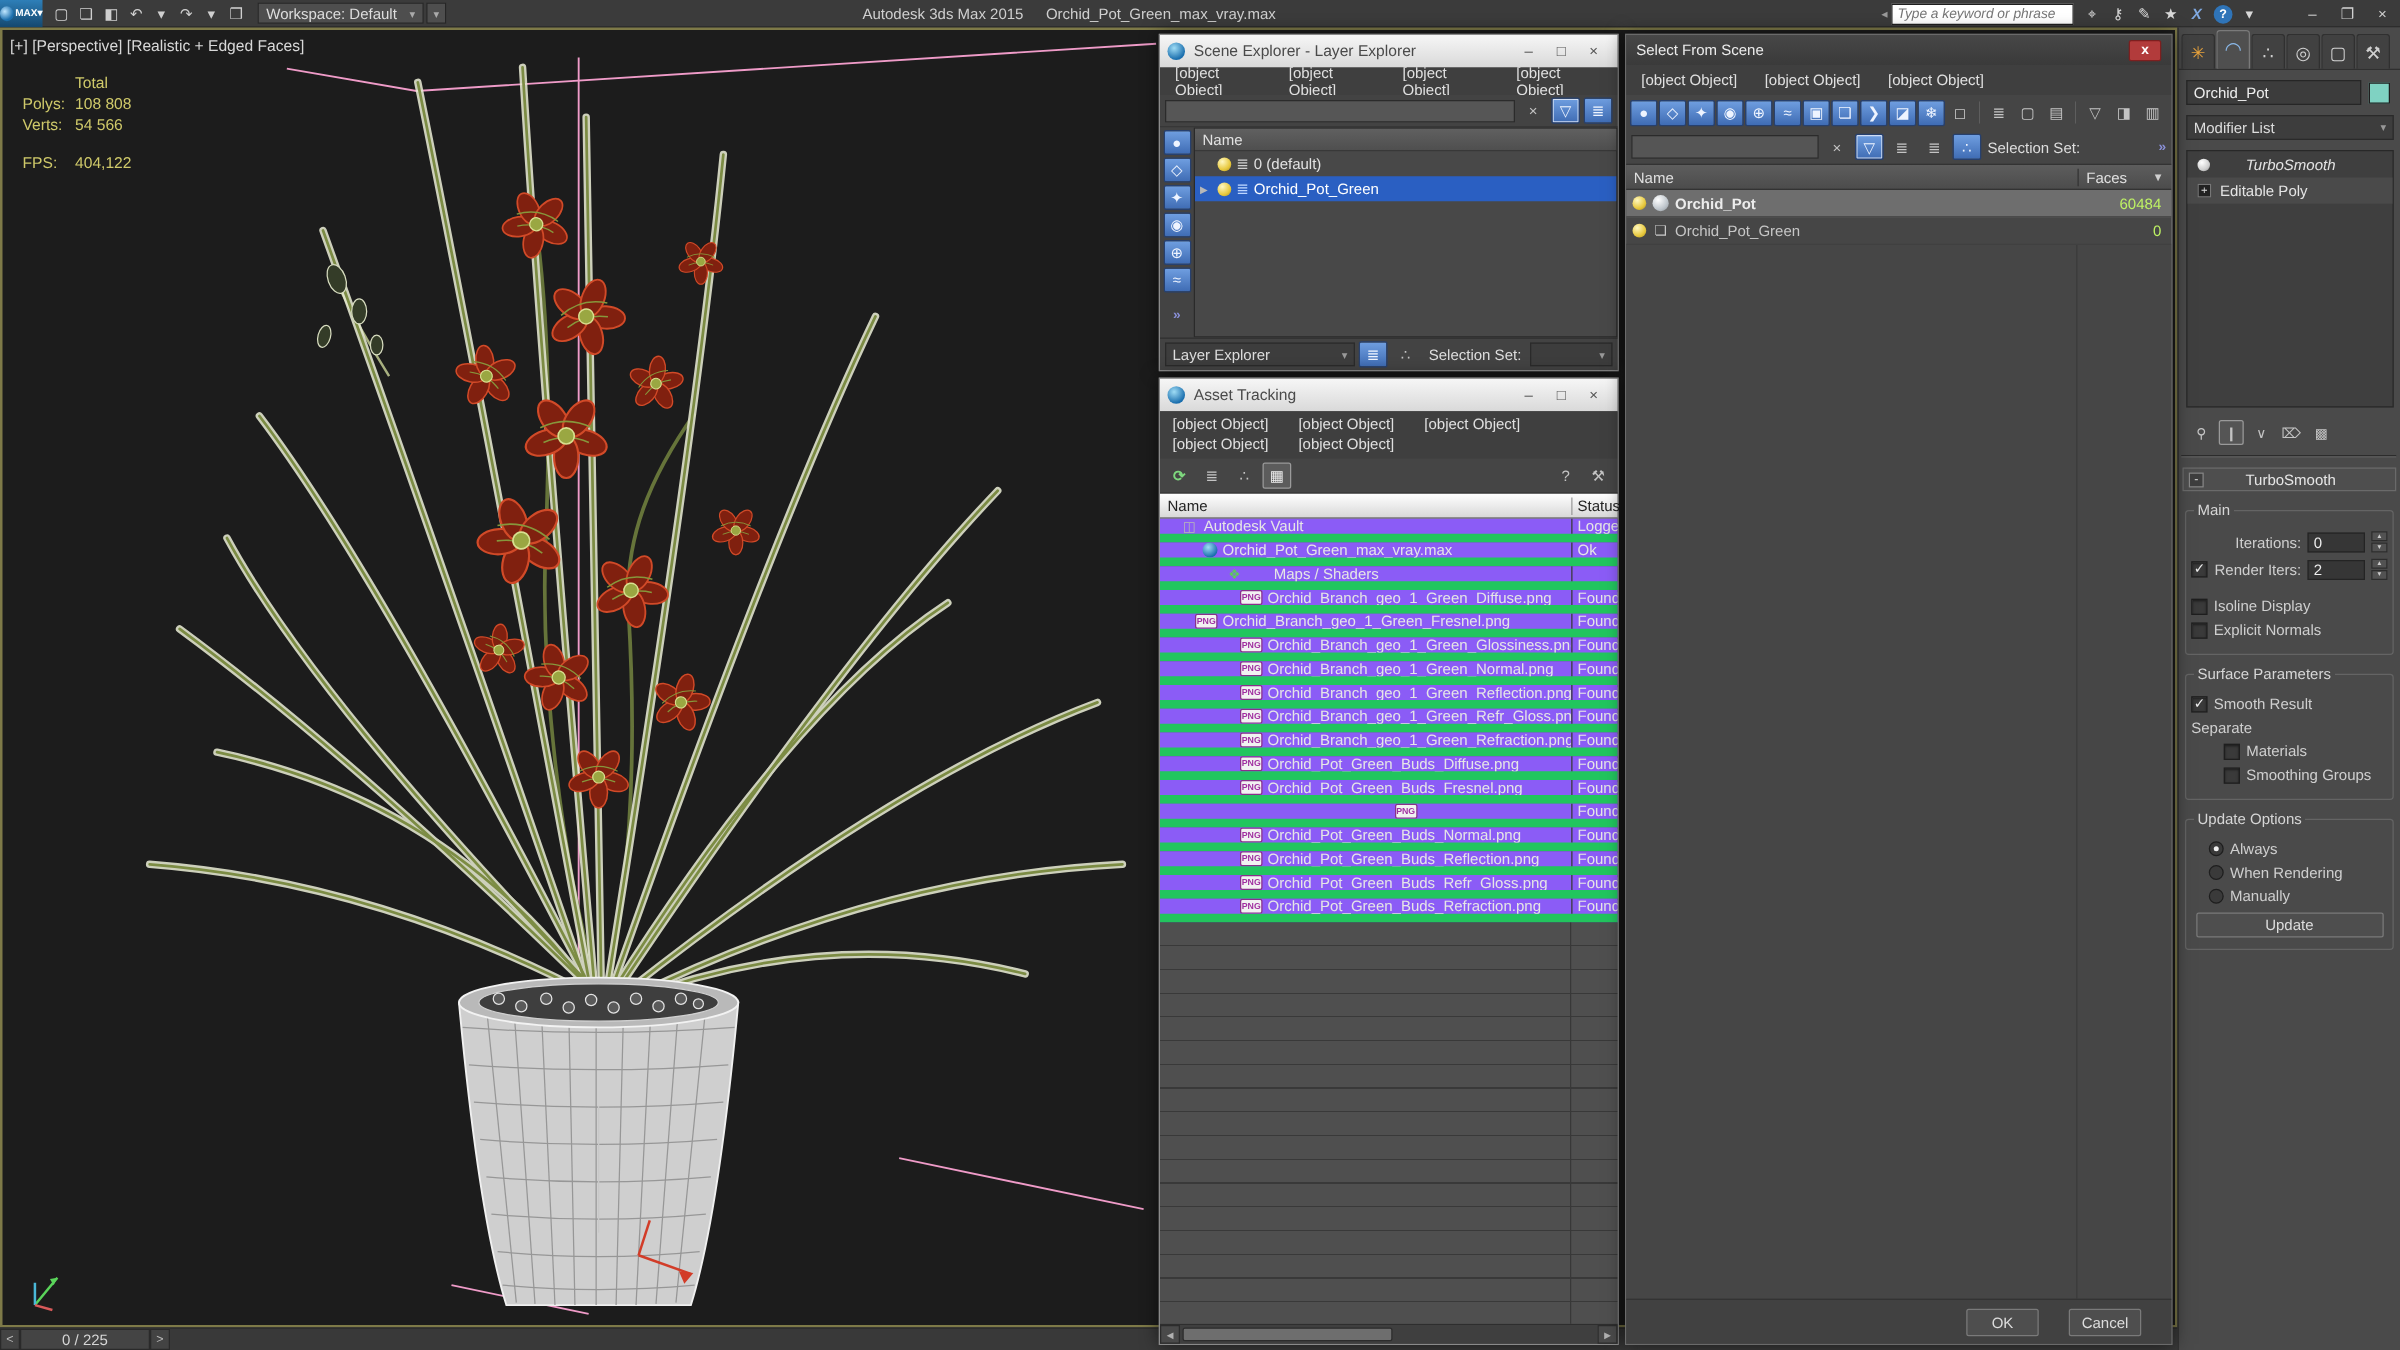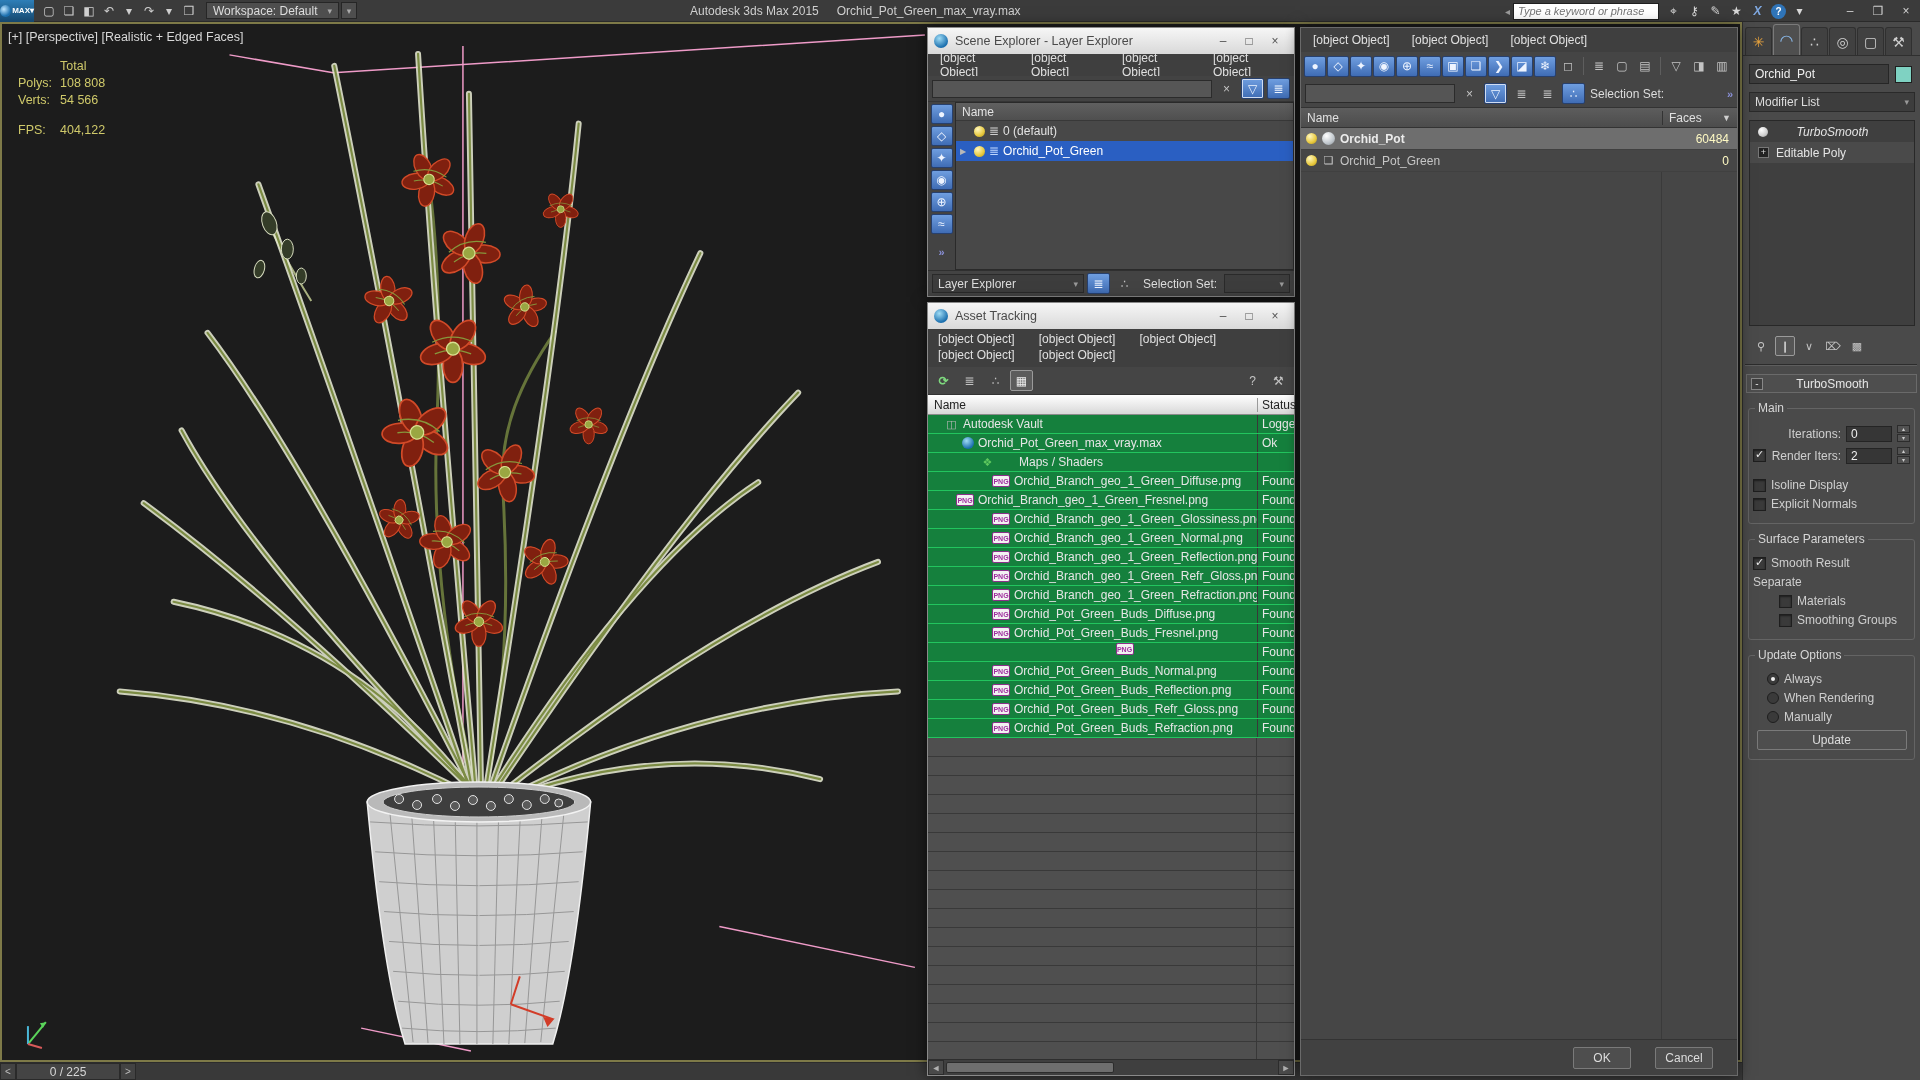--- a/index.html
+++ b/index.html
@@ -116,22 +116,22 @@
   .at-menus { background:#3f3f3f; display:flex; flex-wrap:wrap; column-gap:24px; row-gap:2px;
               padding:3px 10px; height:38px; color:#e0e0e0; flex:none; align-content:flex-start; }
   .at-toolbar { height:28px; background:#454545; display:flex; align-items:center; gap:3px;
                 padding:0 4px; flex:none; border-bottom:1px solid #333; }
   .at-toolbar .spacer { flex:1; }
   .at-head { height:20px; background:linear-gradient(#ffffff,#d8d8d8); color:#222; display:flex;
              align-items:center; flex:none; border-bottom:1px solid #8a8a8a; }
   .at-head .hname { flex:1; padding-left:6px; }
   .at-head .hstatus { width:37px; border-left:1px solid #9a9a9a; padding-left:4px; }
   .at-rows { flex:none; }
-  .at-row { height:19px; display:flex; align-items:center; border-bottom:1px solid #22c55e;
-            background:#15803d; color:#e6e6e6; }
+  .at-row { height:19px; display:flex; align-items:center; border-bottom:7px solid #22c55e;
+            background:#8b5cf6; color:#e6e6e6; }
   .at-row .at-cell { flex:1; display:flex; align-items:center; gap:4px; overflow:hidden;
                      white-space:nowrap; height:100%; }
   .at-row .at-status { width:37px; flex:none; border-left:1px solid #383838; padding-left:4px;
                        overflow:hidden; white-space:nowrap; height:100%; display:flex; align-items:center; }
   .at-ficon { width:15px; height:12px; flex:none; display:flex; align-items:center; justify-content:center;
               font-size:11px; }
   .i-vault .at-ficon::after { content:"◫"; color:#b8b8b8; }
   .i-max .at-ficon { width:12px; height:12px; border-radius:50%;
                      background:radial-gradient(circle at 38% 32%, #9fdcf5, #1b6fae 70%); }
   .i-shader .at-ficon::after { content:"❖"; color:#5ec85e; }
@@ -177,21 +177,21 @@
   .sfs-row { height:22px; display:flex; align-items:center; gap:5px; padding-left:5px; color:#c6c6c6;
              border-bottom:1px solid #404040; }
   .sfs-row.bold { font-weight:bold; color:#ececec; }
   .sfs-row.selected { background:#6e6e6e; }
   .obj-icon { width:13px; height:13px; flex:none; display:flex; align-items:center; justify-content:center;
               color:#c8c8c8; font-size:11px; }
   .i-sphere .obj-icon { border-radius:50%;
               background:radial-gradient(circle at 35% 30%, #ffffff, #bfc6cc 60%, #878d93); }
   .i-group .obj-icon::after { content:"❏"; }
   .sfs-name { flex:1; overflow:hidden; white-space:nowrap; }
-  .sfs-faces { width:75px; flex:none; text-align:right; padding-right:8px; color:#fef9c3;
+  .sfs-faces { width:75px; flex:none; text-align:right; padding-right:8px; color:#bef264;
                font-weight:normal; }
   .sfs-empty { flex:1; position:relative; background:#464646; }
   .sfs-empty::after { content:""; position:absolute; top:0; bottom:0; right:75px; width:1px;
                       background:#3a3a3a; }
   .sfs-bottom { height:36px; background:#414141; border-top:1px solid #333; position:relative; flex:none; }
   .dlg-btn { position:absolute; top:7px; width:58px; height:22px; background:#4e4e4e;
              border:1px solid #7a7a7a; border-radius:2px; color:#ddd; display:flex; align-items:center;
              justify-content:center; }
   #sfs-ok { left:272px; } #sfs-cancel { left:354px; }
 
@@ -818,20 +818,24 @@
   <div class="at-scroll" data-name="asset-horizontal-scrollbar">
     <span class="sb" data-name="scroll-left-icon">◄</span>
     <span class="track">
         <span class="thumb" data-name="scrollbar-thumb"></span>
       </span>
     <span class="sb right" data-name="scroll-right-icon">►</span>
   </div>
 </div>
 
 <div id="select-scene" class="win" data-name="select-from-scene-dialog">
+  <div class="sfs-title" data-name="select-from-scene-title-bar">
+    <span data-name="dialog-title">Select From Scene</span>
+    <span class="sfs-close" data-name="close-icon">x</span>
+  </div>
   <div class="menubar" style="height:24px" data-name="select-from-scene-menubar">
 
   <span data-name="menu-item">[object Object]</span>
       <span data-name="menu-item">[object Object]</span>
       <span data-name="menu-item">[object Object]</span>
     </div>
   <div class="sfs-tb1" data-name="display-filter-toolbar">
     <span style="display:flex;gap:1px">
 
     <span class="tbtn on" data-name="display-geometry-icon">

